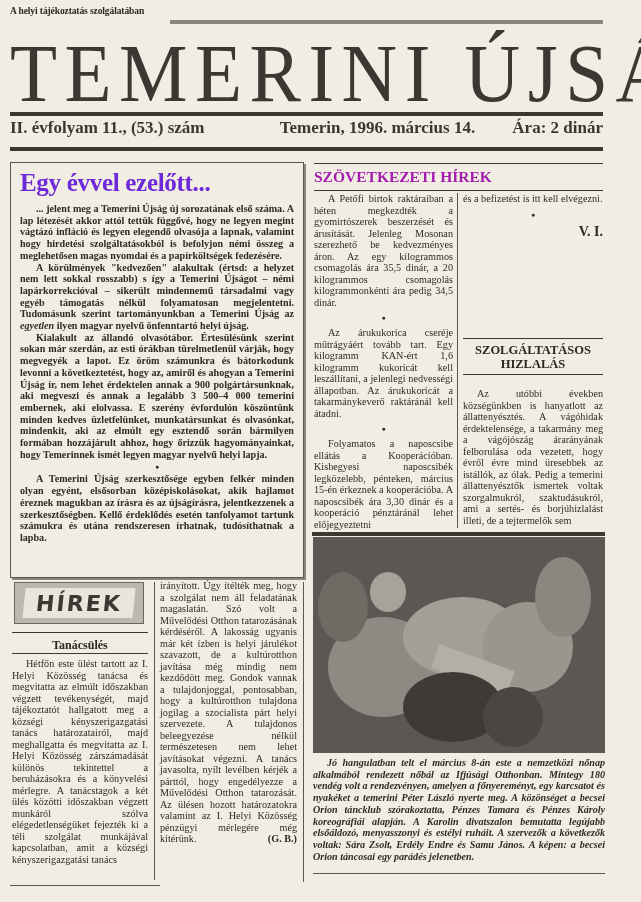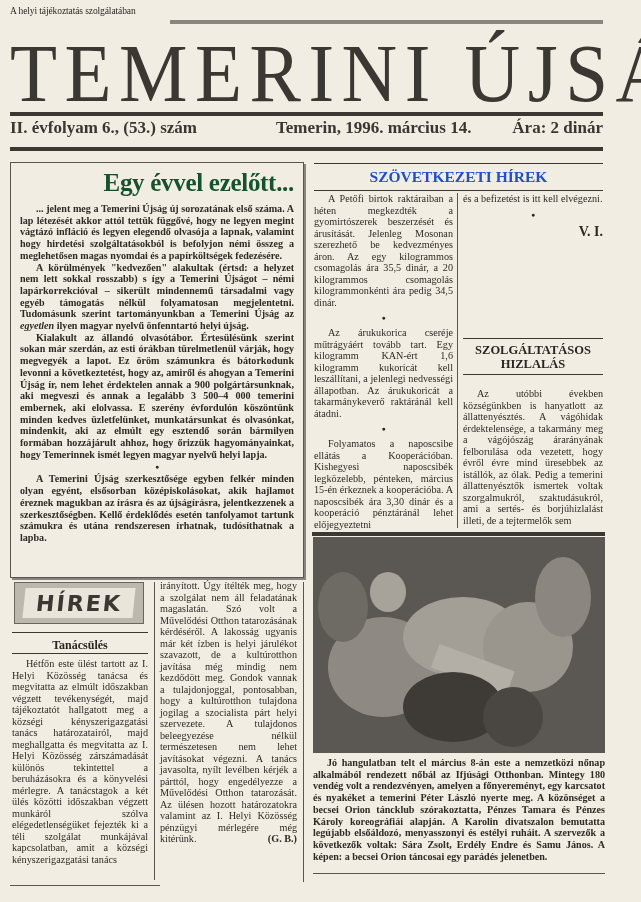--- a/index.html
+++ b/index.html
@@ -5,21 +5,21 @@
   * { box-sizing: border-box; margin: 0; padding: 0; }
   html, body { width: 641px; height: 902px; overflow: hidden; }
   body {
     background: #f1ede2;
     color: #2a2622;
     font-family: "Liberation Serif", "DejaVu Serif", serif;
     position: relative;
   }
   .abs { position: absolute; }
   .tagline {
-    left: 10px; top: 6px; font-size: 9.5px; font-weight: normal; letter-spacing: -0.1px;
+    left: 10px; top: 6px; font-size: 9.5px; font-weight: bold; letter-spacing: -0.1px;
   }
   .top-rule { left: 170px; top: 20px; width: 433px; height: 4px; background: #8a857e; }
   .masthead {
     left: 10px; top: 30px; width: 595px; height: 80px;
     font-size: 77px; line-height: 80px; letter-spacing: 7.5px;
     font-family: "Liberation Serif", serif; color: #3b3733;
     white-space: nowrap; transform: scaleY(1.08); transform-origin: top left;
   }
   .rule-thick { left: 10px; width: 593px; height: 4px; background: #3b3733; }
   .issue-line {
@@ -27,38 +27,38 @@
     display: flex; justify-content: space-between; color: #3a3632; white-space: nowrap;
   }
   .issue-line span:nth-child(2) { margin-left: 38px; text-align: center; }
   
   .feature-box {
     left: 10px; top: 162px; width: 294px; height: 416px;
     border: 1px solid #5a5550; box-shadow: 2px 2px 0 #8a857e;
     padding: 6px 9px 0 9px;
   }
   .feature-title {
-    text-align: right; font-size: 25px; font-weight: bold; color: #14532d;
+    text-align: left; font-size: 25px; font-weight: bold; color: #6d28d9;
     margin: 0 0 6px 0; letter-spacing: -0.3px;
   }
   .bold-text {
     font-size: 10.1px; line-height: 11.7px; font-weight: bold; text-align: justify;
     color: #2e2a26;
   }
   .bold-text p { text-indent: 16px; }
   .bold-text em { font-style: italic; }
   .bullet { text-align: center; font-size: 10px; line-height: 11px; }
   .bullet::before { content: "\25CF"; font-size: 7px; }
   
   .vrule { width: 1px; background: #5a5550; }
   
   .coop-header {
-    left: 314px; top: 163px; width: 289px; text-align: center;
+    left: 314px; top: 163px; width: 289px; text-align: left;
     font-size: 15.5px; font-weight: bold; padding: 4px 0 4px 0;
-    border-top: 1px solid #3b3733; border-bottom: 1px solid #3b3733; color: #1d4ed8;
+    border-top: 1px solid #3b3733; border-bottom: 1px solid #3b3733; color: #a21caf;
   }
   .serif-text {
     font-size: 10.2px; line-height: 11.5px; text-align: justify; color: #2e2a26; font-family: Liberation Serif, serif;
   }
   .serif-text p { text-indent: 14px; }
   .coop-col1 { left: 314px; top: 193px; width: 139px; }
   .coop-col2 { left: 463px; top: 193px; width: 140px; }
   .signature { text-align: right; font-weight: bold; font-size: 14px; margin-top: 5px; }
   .sub-header {
     left: 463px; top: 338px; width: 140px; text-align: center; font-size: 12.5px;
@@ -66,21 +66,21 @@
     border-top: 1px solid #3b3733; border-bottom: 1px solid #3b3733;
   }
   .hizl-col { left: 463px; top: 388px; width: 140px; }
   .photo-rule { left: 312px; top: 532px; width: 293px; height: 4px; background: #3b3733; }
   .photo {
     left: 313px; top: 537px; width: 292px; height: 216px; overflow: hidden;
     background: #5a5752;
   }
   .caption {
     left: 313px; top: 757px; width: 292px; font-size: 10.1px; line-height: 11.7px;
-    font-weight: bold; text-align: justify; color: #2e2a26;
+    font-weight: bold; text-align: justify; color: #2e2a26; font-style: italic;
   }
   .caption p { text-indent: 14px; }
   .bottom-rule { left: 313px; top: 873px; width: 292px; height: 1px; background: #5a5550; }
   
   .hirek-logo {
     left: 14px; top: 582px; width: 130px; height: 42px;
     background: #bdb8ad; border: 1px solid #6a655e; display: flex; align-items: center; justify-content: center;
   }
   .hirek-inner {
     width: 110px; height: 30px; background: #e9e5da; transform: skewX(-6deg);
@@ -97,21 +97,21 @@
   .news-bottom { left: 10px; top: 885px; width: 150px; height: 1px; background: #5a5550; }
 </style>
 </head>
 <body>
 
 <div class="abs tagline">A helyi tájékoztatás szolgálatában</div>
 <div class="abs top-rule"></div>
 <div class="abs masthead">TEMERINI ÚJSÁG</div>
 <div class="abs rule-thick" style="top:112px"></div>
 <div class="abs issue-line">
-  <span>II. évfolyam 6., (53.) szám</span>
+  <span>II. évfolyam 11., (53.) szám</span>
   <span>Temerin, 1996. március 14.</span>
   <span>Ára: 2 dinár</span>
 </div>
 <div class="abs rule-thick" style="top:147px"></div>
 
 <div class="abs feature-box">
   <div class="feature-title">Egy évvel ezelőtt...</div>
   <div class="bold-text">
     <p>... jelent meg a Temerini Újság új sorozatának első száma. A lap létezését akkor attól tettük függővé, hogy ne legyen megint vágtázó infláció és legyen elegendő olvasója a lapnak, valamint hogy hirdetési szolgáltatásokból is befolyjon némi összeg a meglehetősen magas nyomdai és a papírköltségek fedezésére.</p>
     <p><span>A körülmények "kedvezően" alakultak (értsd: a helyzet nem lett sokkal rosszabb) s így a Temerini Újságot – némi lapárkorrekcióval – sikerült mindennemű társadalmi vagy egyéb támogatás nélkül folyamatosan megjelentetni. Tudomásunk szerint tartományunkban a Temerini Újság az </span><em>egyetlen</em><span> ilyen magyar nyelvű önfenntartó helyi újság.</span></p>

